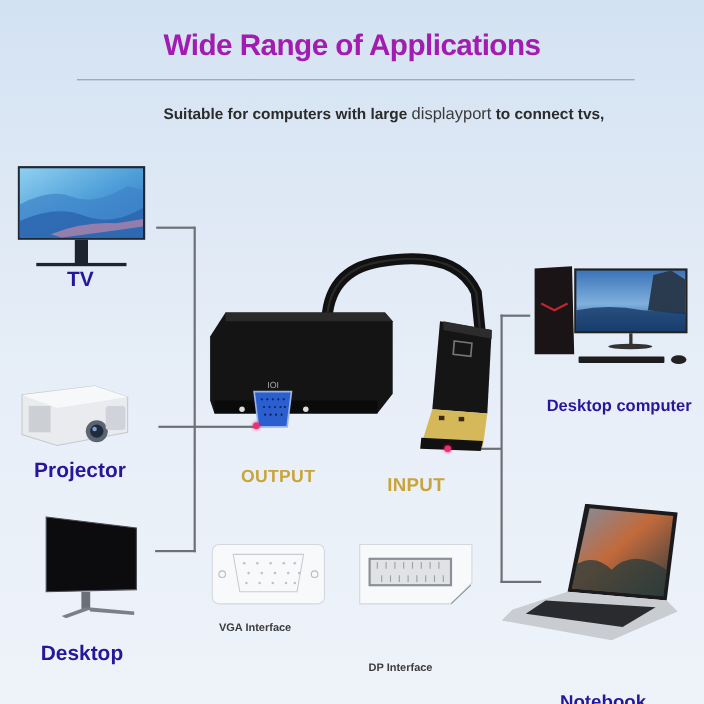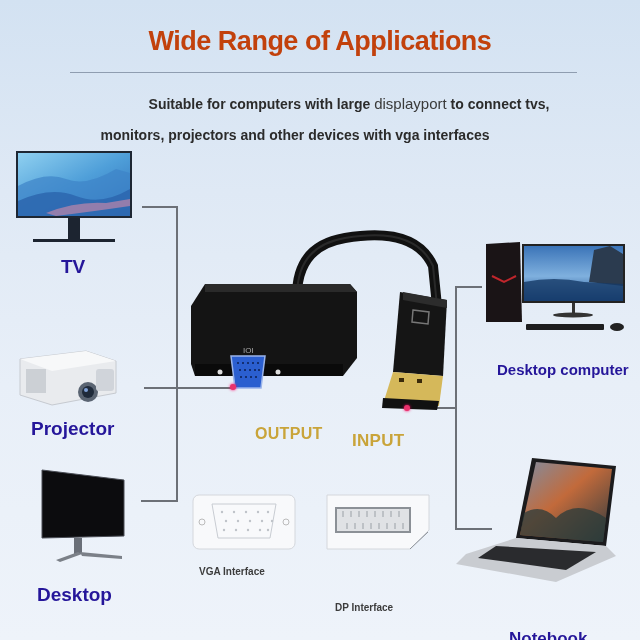--- a/index.html
+++ b/index.html
@@ -5,21 +5,21 @@
   * { margin: 0; padding: 0; box-sizing: border-box; }
   html, body { width: 640px; height: 640px; overflow: hidden; }
   body {
     position: relative;
     background: linear-gradient(180deg, #d3e2f2 0%, #dfe9f5 30%, #e8eff8 60%, #eef3fa 100%);
     font-family: "Liberation Sans", "DejaVu Sans", sans-serif;
   }
   .abs { position: absolute; }
   .title {
     left: 0; width: 640px; top: 26px; text-align: center;
-    font-size: 27px; font-weight: bold; color: #c2410c; letter-spacing: -0.5px;
+    font-size: 27px; font-weight: bold; color: #a21caf; letter-spacing: -0.5px;
   }
   .divider { left: 70px; top: 72px; width: 507px; height: 1px; background: #8f9db0; }
   .subtitle {
     top: 88px; left: 0; width: 640px; text-align: center;
     font-size: 14px; font-weight: bold; color: #2b2b2b; line-height: 31px;
   }
   .subtitle .l1 { padding-left: 58px; display:block; }
   .subtitle .l2 { display:block; padding-right: 50px; }
   .subtitle .light { font-weight: normal; color: #3a3a3a; font-size: 15px; }
   .dev-label { font-weight: bold; color: #25169a; font-size: 19px; }
@@ -28,21 +28,20 @@
   .line { background: #6c7077; }
   .dot { width: 6px; height: 6px; border-radius: 50%; background: #e8336d; box-shadow: 0 0 3px #f06; }
 </style>
 </head>
 <body>
 
 <div class="abs title">Wide Range of Applications</div>
 <div class="abs divider"></div>
 <div class="abs subtitle">
   <span class="l1"><span>Suitable for computers with large </span><span class="light">displayport</span><span> to connect tvs,</span></span>
-  <span class="l2">monitors, projectors and other devices with vga interfaces</span>
 </div>
 
 <div class="abs line" style="left:142px;top:206px;width:35px;height:2px;"></div>
 <div class="abs line" style="left:176px;top:206px;width:2px;height:296px;"></div>
 <div class="abs line" style="left:141px;top:500px;width:37px;height:2px;"></div>
 <div class="abs line" style="left:144px;top:387px;width:88px;height:2px;"></div>
 
 <div class="abs line" style="left:455px;top:286px;width:27px;height:2px;"></div>
 <div class="abs line" style="left:455px;top:286px;width:2px;height:244px;"></div>
 <div class="abs line" style="left:455px;top:528px;width:37px;height:2px;"></div>
@@ -59,21 +58,21 @@
     </defs>
     <rect x="0" y="0" width="116" height="67" fill="#1e2733"></rect>
     <rect x="2" y="2" width="112" height="63" fill="url(#tvg)"></rect>
     <path d="M2 35 Q30 20 50 28 T100 18 L114 22 L114 65 L2 65Z" fill="#3d83c8" opacity="0.7"></path>
     <path d="M2 50 Q35 35 60 45 T114 38 L114 65 L2 65Z" fill="#2a64ad" opacity="0.8"></path>
     <path d="M30 62 Q60 50 90 52 L114 48 L114 55 Q80 60 40 65Z" fill="#d78aa8" opacity="0.6"></path>
     <rect x="52" y="67" width="12" height="22" fill="#1c2430"></rect>
     <rect x="17" y="88" width="82" height="3" fill="#1c2430"></rect>
   </svg>
 </div>
-<div class="abs dev-label" style="left:61px;top:256px;">TV</div>
+<div class="abs dev-label" style="left:61px;top:244px;">TV</div>
 
 <div class="abs" style="left:16px;top:347px;width:102px;height:62px;">
   <svg width="102" height="62" viewBox="0 0 102 62">
     <path d="M4 12 L70 4 L100 14 L100 46 L36 58 L4 48Z" fill="#e9ebee" stroke="#c6cad0"></path>
     <path d="M4 12 L70 4 L100 14 L36 24Z" fill="#f7f8f9"></path>
     <rect x="10" y="22" width="20" height="24" fill="#b9bec5" opacity="0.6"></rect>
     <circle cx="72" cy="45" r="10" fill="#5a6472"></circle>
     <circle cx="72" cy="45" r="6" fill="#1f2a3a"></circle>
     <circle cx="70" cy="43" r="2" fill="#7fa0d6"></circle>
     <rect x="80" y="22" width="18" height="22" rx="3" fill="#d0d4da"></rect>
@@ -131,21 +130,21 @@
     <path d="M198 172 L254 175 L252 184 L197 182Z" fill="#111"></path>
   </svg>
 </div>
 <div class="abs" style="left:230px;top:384px;">
     <div class="dot"></div>
   </div>
 <div class="abs" style="left:404px;top:405px;">
     <div class="dot"></div>
   </div>
 
-<div class="abs port-label" style="left:219px;top:425px;margin-left:36px;">OUTPUT</div>
+<div class="abs port-label" style="left:219px;top:425px;">OUTPUT</div>
 <div class="abs port-label" style="left:352px;top:431px;font-size:17px;">INPUT</div>
 
 <div class="abs" style="left:192px;top:494px;width:104px;height:56px;">
   <svg width="104" height="56" viewBox="0 0 104 56">
     <rect x="1" y="1" width="102" height="54" rx="6" fill="#f8f9fb" stroke="#d4d7dc"></rect>
     <path d="M20 10 L84 10 L78 44 L26 44Z" fill="none" stroke="#c8ccd2"></path>
     <circle cx="10" cy="28" r="3" fill="none" stroke="#bbb"></circle>
     <circle cx="94" cy="28" r="3" fill="none" stroke="#bbb"></circle>
     <g fill="#bfc3c9">
       <circle cx="30" cy="18" r="1.2"></circle>

